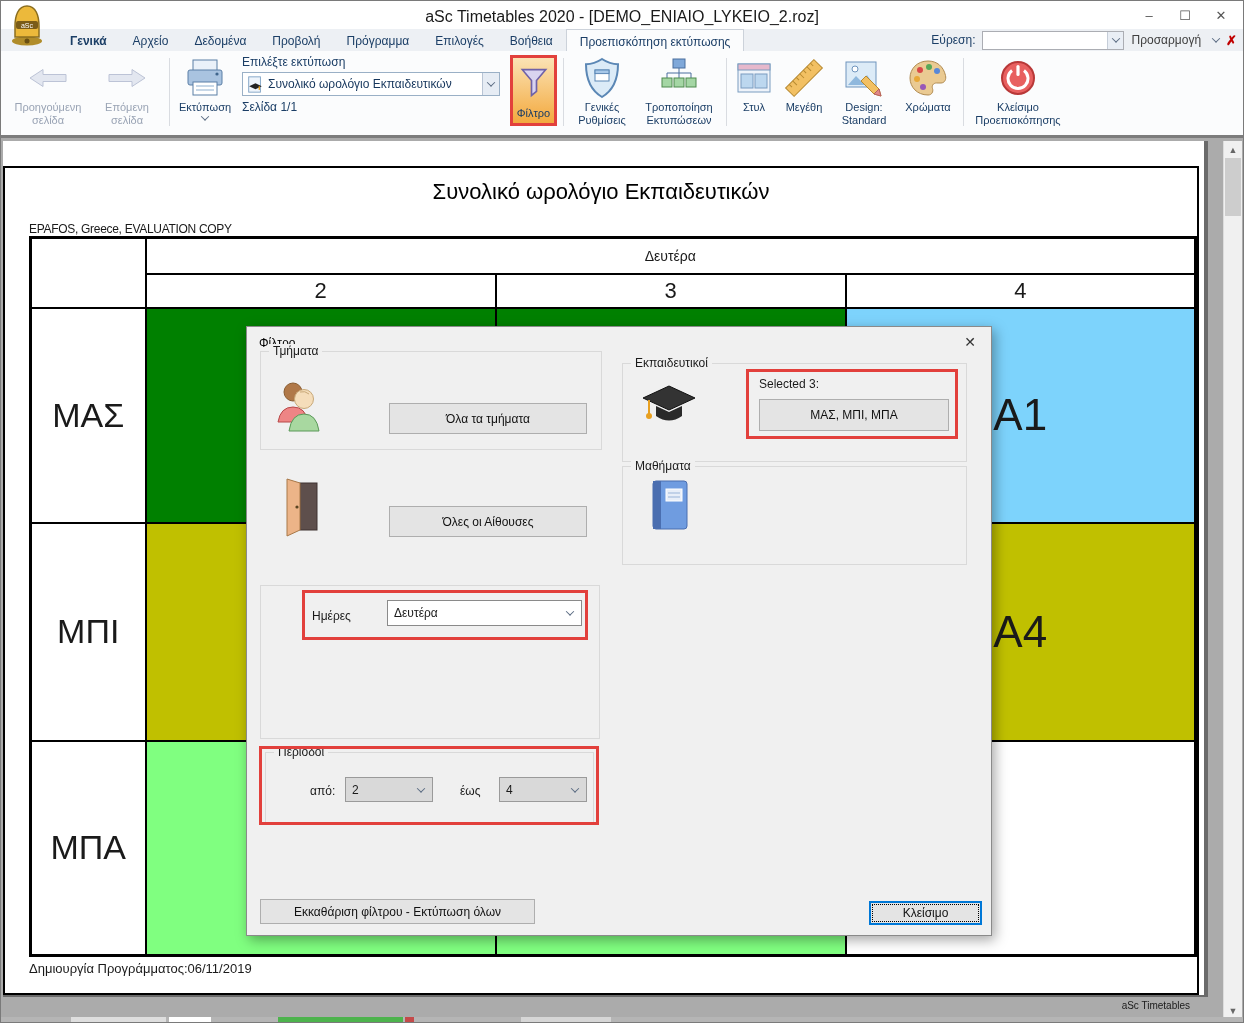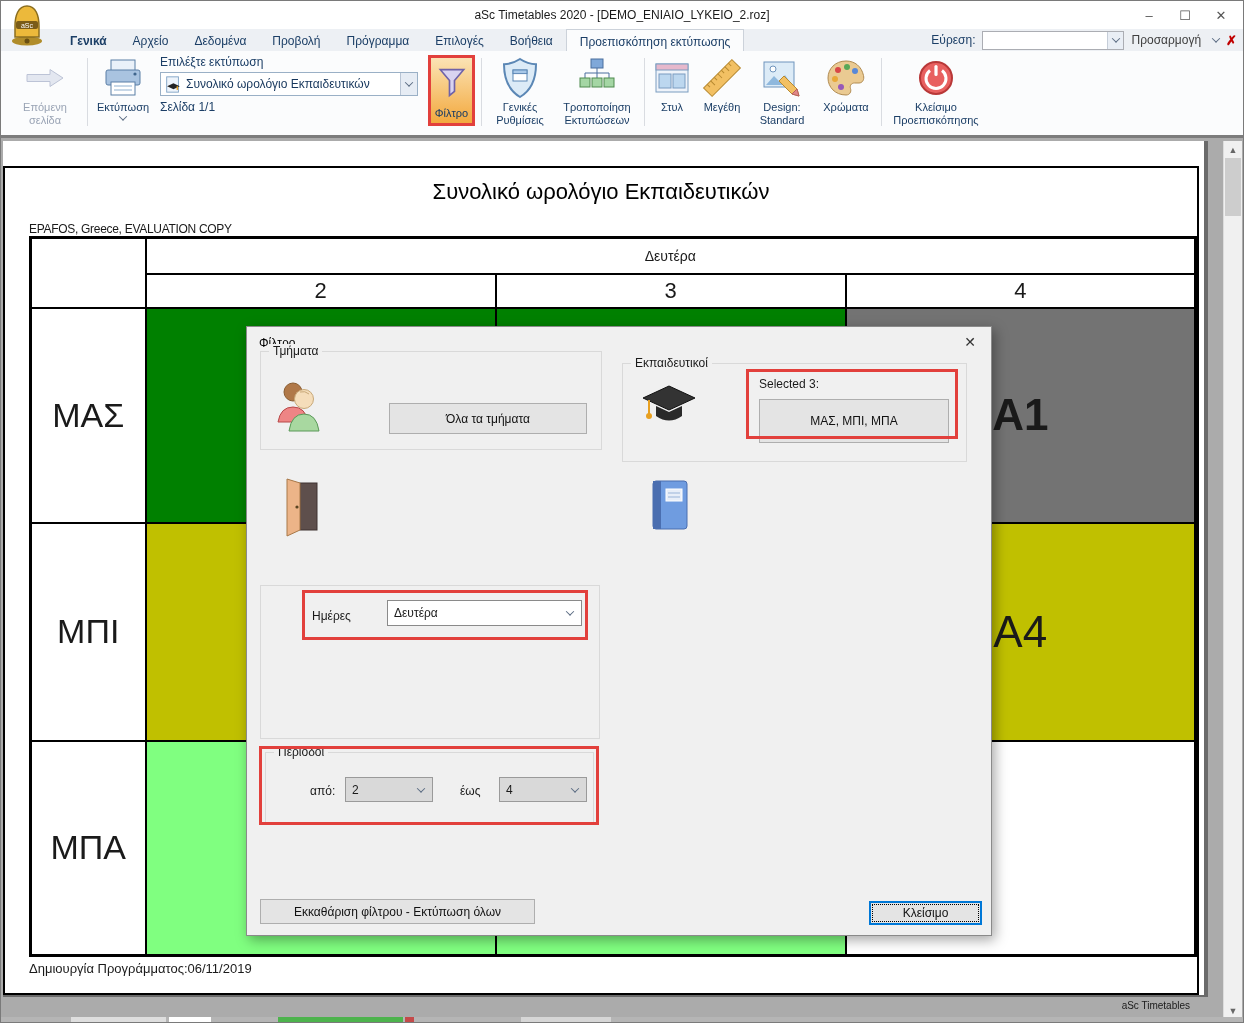--- a/index.html
+++ b/index.html
@@ -4,21 +4,21 @@
 <style>
   * { box-sizing: border-box; margin: 0; padding: 0; }
   html,body { background:#888; }
   .window{
     position:relative; width:1244px; height:1023px; background:#fff;
     border:1px solid #7a7a7a; overflow:hidden;
     font-family:"Liberation Sans", sans-serif; color:#1a1a1a;
   }
   
   .titlebar{ position:absolute; top:0; left:0; right:0; height:28px; background:#ffffff; }
-  .title-text{ position:absolute; left:0; right:0; top:7px; text-align:center; font-size:12px; color:#1a1a1a; }
+  .title-text{ position:absolute; left:0; right:0; top:7px; text-align:center; font-size:16px; color:#1a1a1a; }
   .win-controls{ position:absolute; right:4px; top:0; display:flex; height:28px; }
   .win-btn{ width:36px; height:28px; display:flex; align-items:center; justify-content:center; color:#555; font-size:13px; }
   .logo{ position:absolute; left:6px; top:2px; width:40px; height:44px; z-index:10; }
 
   
   .menubar{ position:absolute; top:28px; left:0; right:0; height:22px; background:#edf0f4; display:flex; align-items:stretch; padding-left:56px; }
   .menu-item{ padding:1px 13px; font-size:12px; color:#1b3e66; line-height:22px; white-space:nowrap; }
   .menu-item.bold{ font-weight:bold; }
   .menu-item.active{ background:#fbfcfd; border:1px solid #ccd2da; border-bottom:none; }
   .menu-right{ position:absolute; right:6px; top:0; height:22px; display:flex; align-items:center; gap:7px; }
@@ -131,20 +131,28 @@
       <span class="customize">
           <span>Προσαρμογή</span>
           <span class="chev"></span>
         </span>
       <span class="red-x">✗</span>
     </div>
   </div>
 
   <div class="ribbon">
 
+    <div class="rib-item disabled" style="width:82px;">
+      <span class="ric">
+        <svg width="42" height="22" viewBox="0 0 42 22">
+            <path d="M3 11 L16 2.5 L16 7.5 L39 7.5 L39 14.5 L16 14.5 L16 19.5 Z" fill="#e3e7f0" stroke="#bcc3d6"></path>
+          </svg>
+      </span>
+      <span>Προηγούμενη σελίδα</span>
+    </div>
     <div class="rib-item disabled" style="width:76px;">
       <span class="ric">
         <svg width="42" height="22" viewBox="0 0 42 22">
             <path d="M39 11 L26 2.5 L26 7.5 L3 7.5 L3 14.5 L26 14.5 L26 19.5 Z" fill="#e3e7f0" stroke="#bcc3d6"></path>
           </svg>
       </span>
       <span>Επόμενη σελίδα</span>
     </div>
 
     <div class="rib-sep"></div>
@@ -301,21 +309,21 @@
         </tr>
         <tr>
           <td class="phdr">2</td>
           <td class="phdr">3</td>
           <td class="phdr">4</td>
         </tr>
         <tr class="h1">
           <td class="rlabel">ΜΑΣ</td>
           <td class="cell" style="background-color: rgb(0, 128, 0);"></td>
           <td class="cell" style="background-color: rgb(0, 128, 0);"></td>
-          <td class="cell" style="background-color: #737373; font-weight: bold;">A1</td>
+          <td class="cell" style="background-color: #7dd3fc;">A1</td>
         </tr>
         <tr class="h2">
           <td class="rlabel">ΜΠΙ</td>
           <td class="cell" style="background-color: rgb(192, 192, 0);"></td>
           <td class="cell" style="background-color: rgb(192, 192, 0);"></td>
           <td class="cell" style="background-color: rgb(192, 192, 0);">A4</td>
         </tr>
         <tr class="h3">
           <td class="rlabel">ΜΠΑ</td>
           <td class="cell" style="background-color: rgb(128, 255, 128);"></td>
@@ -367,31 +375,35 @@
     </div>
     <span class="dicon" style="left:392px;top:54px;">
       <svg width="60" height="50" viewBox="0 0 60 50">
         <path d="M4 17 L30 5 L56 17 L30 29 Z" fill="#333" stroke="#111"></path>
         <path d="M17 25 v10 q13 9 26 0 v-10 l-13 6 z" fill="#2a2a2a"></path>
         <path d="M10 19 v14" stroke="#e8a020" stroke-width="2" fill="none"></path>
         <circle cx="10" cy="35" r="3" fill="#e8a020"></circle>
       </svg>
     </span>
     <div class="dlg-lbl" style="left:512px;top:50px;">Selected 3:</div>
-    <div class="wbtn" style="left:512px;top:72px;width:190px;height:44px;">ΜΑΣ, ΜΠΙ, ΜΠΑ</div>
+    <div class="wbtn" style="left:512px;top:72px;width:190px;height:32px;">ΜΑΣ, ΜΠΙ, ΜΠΑ</div>
     <div class="anno" style="left:499px;top:42px;width:212px;height:70px;"></div>
 
     <span class="dicon" style="left:32px;top:151px;">
       <svg width="48" height="60" viewBox="0 0 48 60">
         <rect x="21" y="5" width="17" height="47" fill="#5e4f4c" stroke="#3e3230"></rect>
         <path d="M21 5 L8 1 L8 58 L21 52 Z" fill="#ecb488" stroke="#a87848"></path>
         <circle cx="18" cy="29" r="1.6" fill="#5a4420"></circle>
       </svg>
     </span>
-
+    <div class="wbtn" style="left:142px;top:179px;width:198px;height:31px;">Όλες οι Αίθουσες</div>
+
+    <div class="grp" style="left:375px;top:139px;width:345px;height:99px;">
+      <span class="grp-label">Μαθήματα</span>
+    </div>
     <span class="dicon" style="left:400px;top:151px;">
       <svg width="46" height="56" viewBox="0 0 46 56">
         <rect x="6" y="3" width="34" height="48" rx="3" fill="#6f9ce0" stroke="#4a6eb0"></rect>
         <rect x="6" y="3" width="8" height="48" fill="#4a6eb0"></rect>
         <rect x="19" y="11" width="16" height="12" fill="#e8eef8" stroke="#fff"></rect>
         <line x1="21" y1="15" x2="33" y2="15" stroke="#9ab4d8"></line>
         <line x1="21" y1="19" x2="33" y2="19" stroke="#9ab4d8"></line>
       </svg>
     </span>
 

